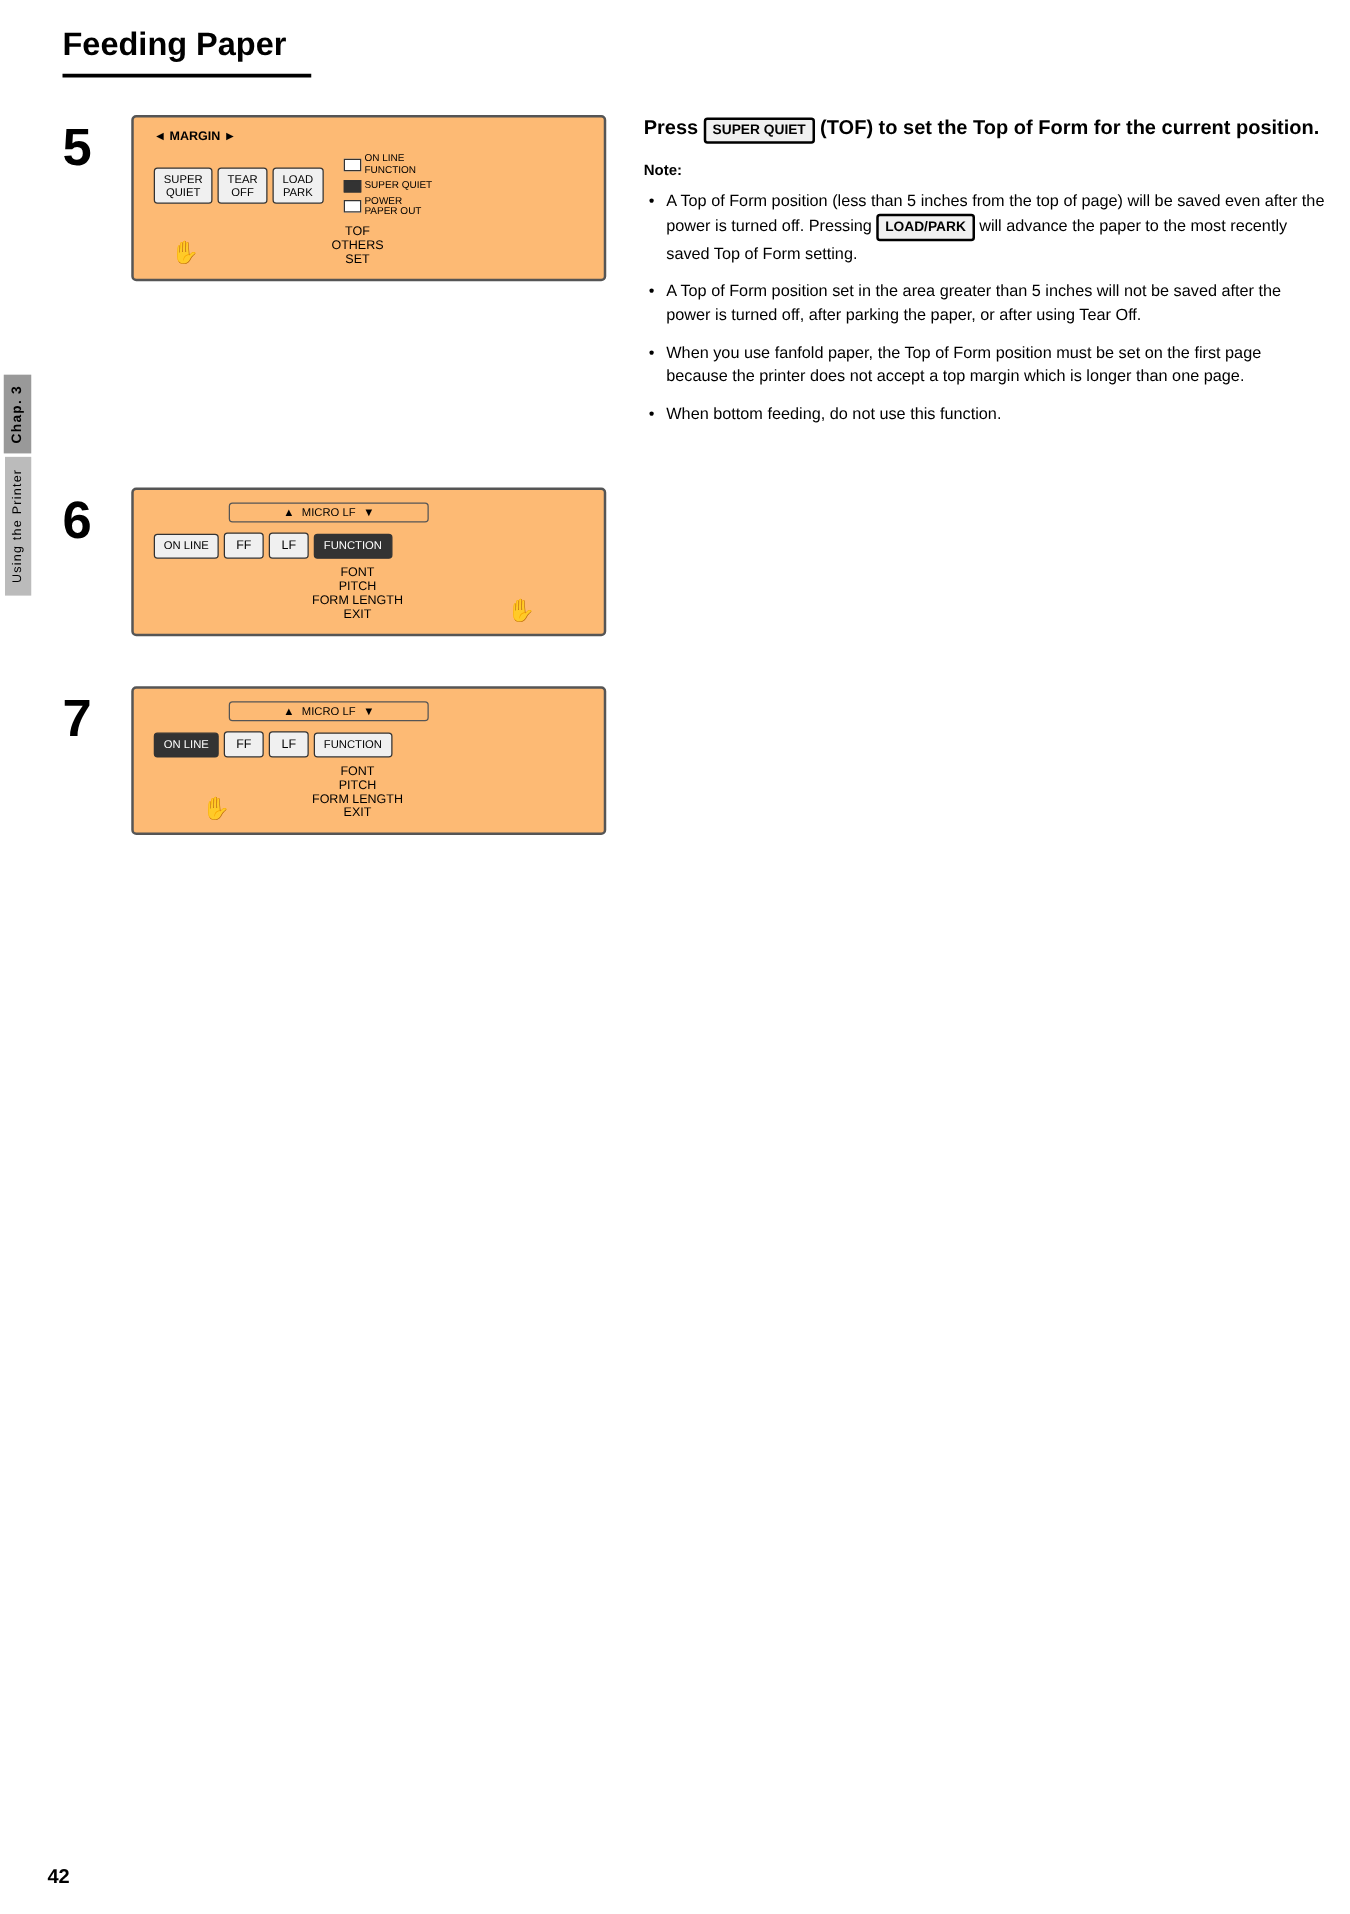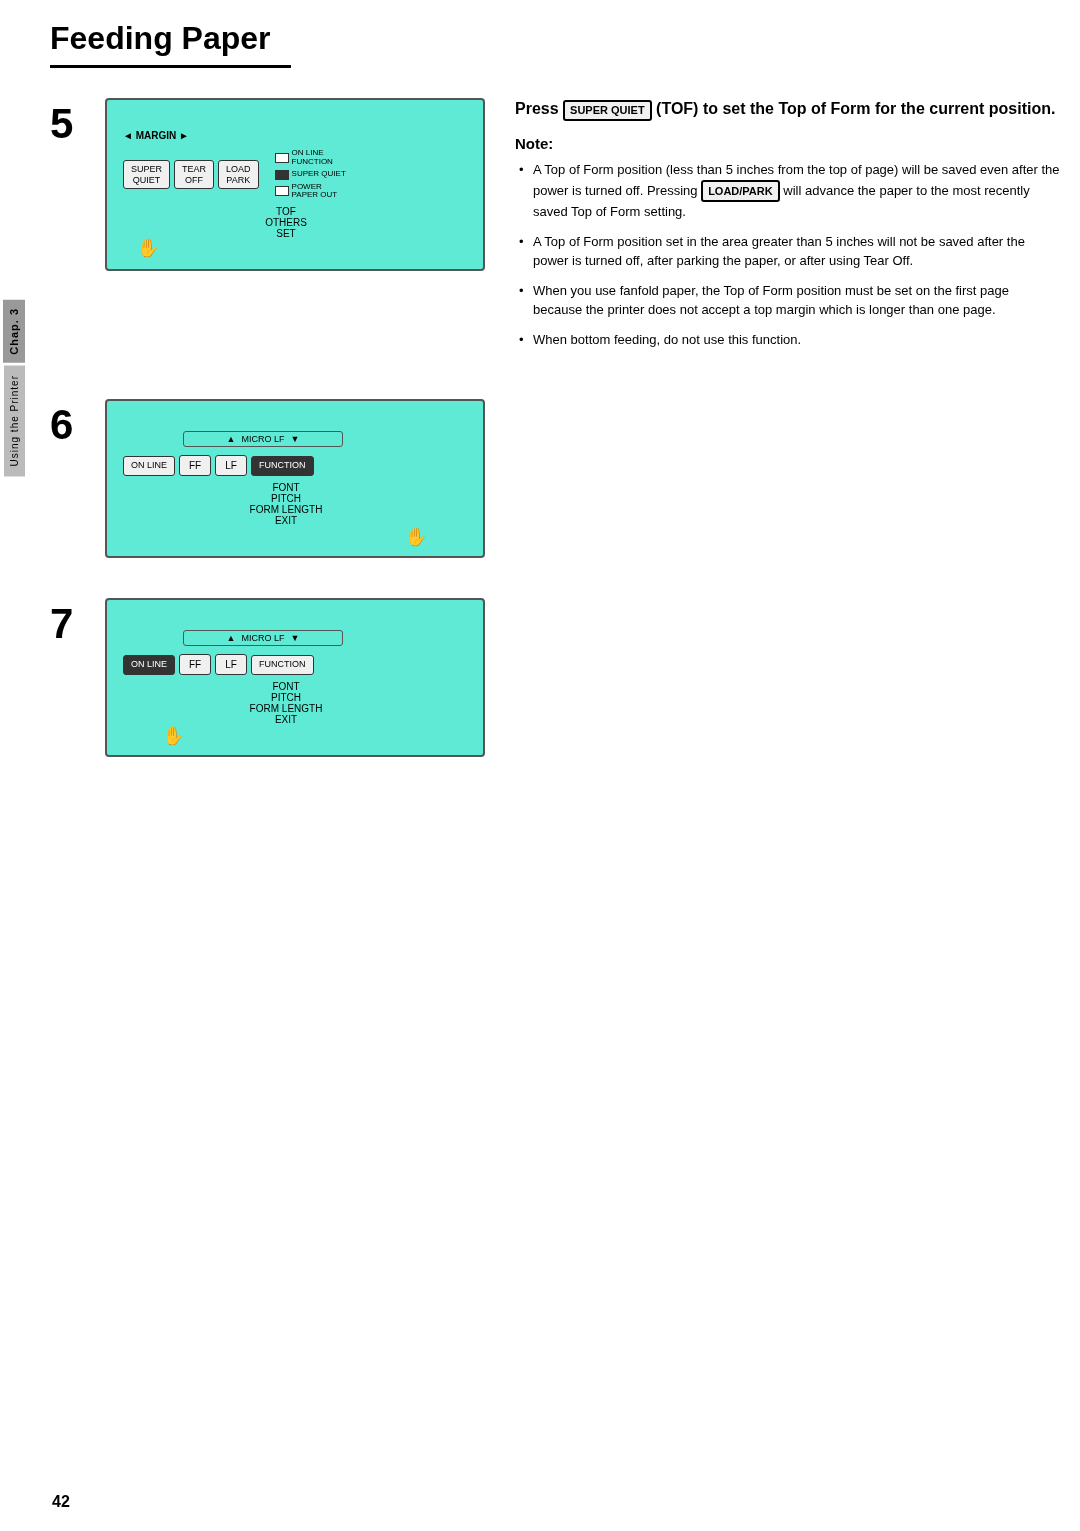--- a/index.html
+++ b/index.html
@@ -16,21 +16,21 @@
 
     
     .main {
       margin-left: 40px;
       margin-right: 20px;
       padding-top: 20px;
     }
 
     
     .page-title {
-      font-size: 32px;
+      font-size: 26px;
       font-weight: bold;
       border-bottom: 3px solid #000;
       padding-bottom: 8px;
       margin-bottom: 30px;
       display: inline-block;
       padding-right: 20px;
     }
 
     
     .step-row {
@@ -43,26 +43,26 @@
       font-size: 42px;
       font-weight: bold;
       min-width: 45px;
       margin-right: 10px;
       line-height: 1;
       margin-top: 5px;
     }
     .step-panel {
       border: 2px solid #555;
       border-radius: 4px;
-      padding: 30px 16px;
+      padding: 10px 16px;
       width: 380px;
       min-height: 110px;
       margin-right: 30px;
       position: relative;
-      background: #5eead4;
+      background: #fdba74;
     }
 
     
     .panel-row {
       display: flex;
       flex-direction: row;
       align-items: center;
       margin-bottom: 6px;
     }
     .panel-label-row {
@@ -129,21 +129,21 @@
       flex: 1;
     }
     .step-desc h2 {
       font-size: 16px;
       font-weight: bold;
       margin-bottom: 14px;
       line-height: 1.4;
     }
     .step-desc .note-label {
       font-weight: bold;
-      font-size: 15px;
+      font-size: 12px;
       margin-bottom: 8px;
     }
     .step-desc ul {
       list-style: none;
       padding: 0;
     }
     .step-desc ul li {
       padding-left: 18px;
       position: relative;
       margin-bottom: 10px;
@@ -190,21 +190,21 @@
 
     
     .panel6 {
       width: 380px;
     }
 
     
     .page-num {
       position: absolute;
       bottom: 20px;
-      left: 52px;
+      left: 38px;
       font-size: 16px;
       font-weight: bold;
     }
 
     
     .sidebar-container {
       position: absolute;
       left: 0;
       top: 300px;
       width: 28px;

